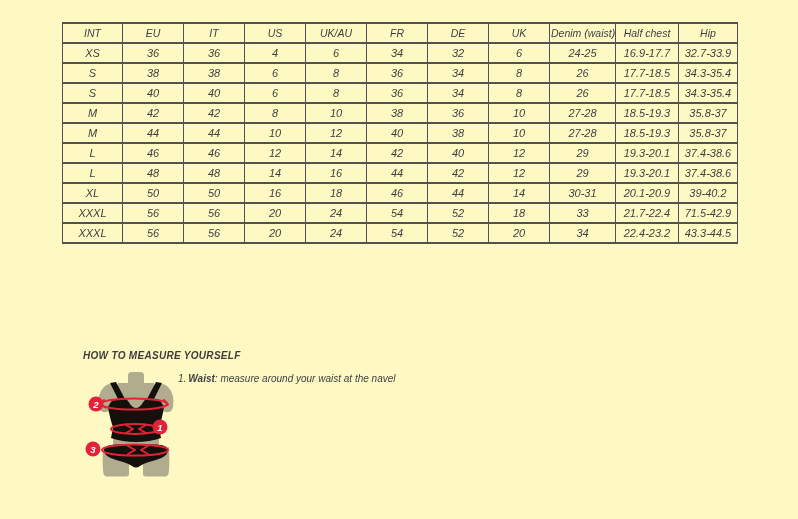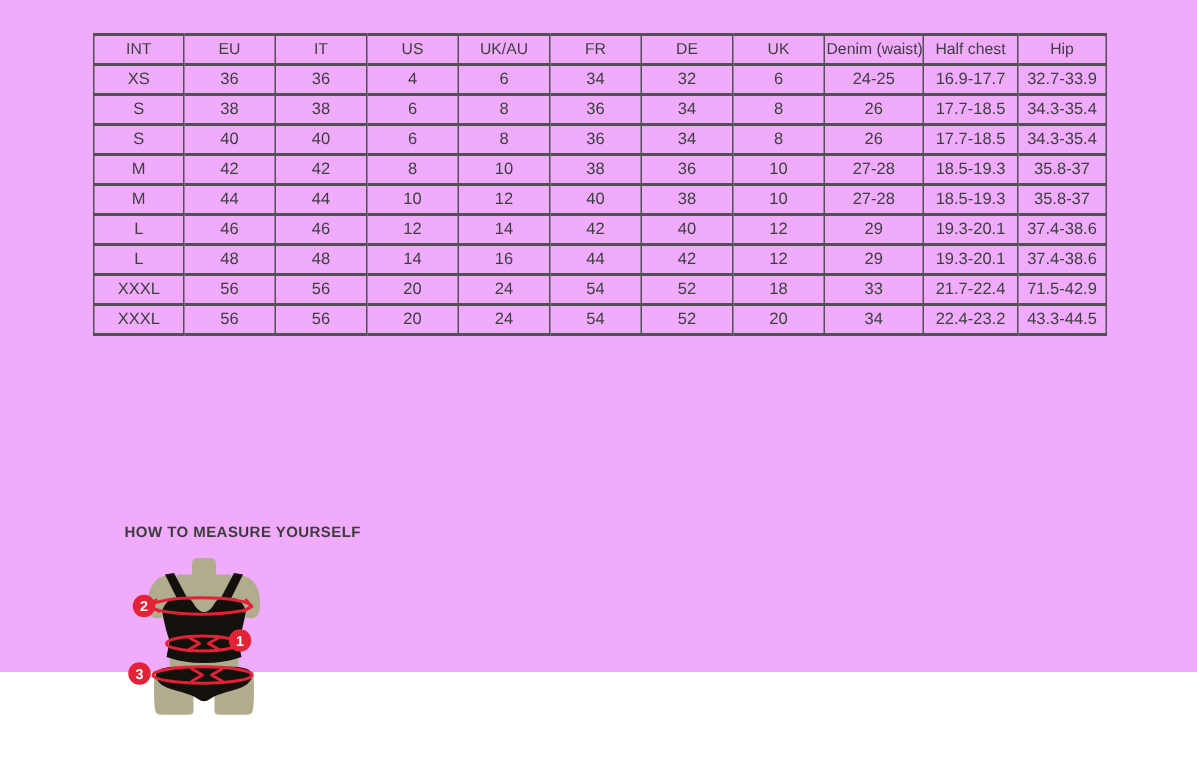--- a/index.html
+++ b/index.html
@@ -5,21 +5,21 @@
   :root{
     --accent_red:#e32238;
     --mannequin_tan:#b2ac8f;
     --suit_black:#14100b;
     --border_gray:#515153;
     --text_dark:#3e3e40;
   }
   *{box-sizing:border-box;margin:0;padding:0;}
   html,body{width:798px;height:519px;background:#ffffff;overflow:hidden;
     font-family:"Liberation Sans", sans-serif;color:var(--text_dark);}
-  .page{position:relative;width:798px;height:448px;background:#f0abfc;}
+  .page{position:relative;width:798px;height:519px;background:#fef9c3;font-style:italic;}
 
   
   table.size-chart{
     position:absolute;left:62px;top:22px;width:675px;
     border-collapse:collapse;table-layout:fixed;
     font-size:11px;color:var(--text_dark);
   }
   table.size-chart th, table.size-chart td{
     border-left:1px solid var(--border_gray);
     border-right:1px solid var(--border_gray);
@@ -169,20 +169,33 @@
           <td>14</td>
           <td>16</td>
           <td>44</td>
           <td>42</td>
           <td>12</td>
           <td>29</td>
           <td>19.3-20.1</td>
           <td>37.4-38.6</td>
         </tr>
         <tr>
+          <td>XL</td>
+          <td>50</td>
+          <td>50</td>
+          <td>16</td>
+          <td>18</td>
+          <td>46</td>
+          <td>44</td>
+          <td>14</td>
+          <td>30-31</td>
+          <td>20.1-20.9</td>
+          <td>39-40.2</td>
+        </tr>
+        <tr>
           <td>XXXL</td>
           <td>56</td>
           <td>56</td>
           <td>20</td>
           <td>24</td>
           <td>54</td>
           <td>52</td>
           <td>18</td>
           <td>33</td>
           <td>21.7-22.4</td>
@@ -243,15 +256,18 @@
         <text class="marker-num" x="16" y="36.5" text-anchor="middle" fill="#ffffff">2</text>
         <circle cx="80" cy="56" r="7.5" fill="var(--accent_red)"></circle>
         <text class="marker-num" x="80" y="59.5" text-anchor="middle" fill="#ffffff">1</text>
         <circle cx="13" cy="78" r="7.5" fill="var(--accent_red)"></circle>
         <text class="marker-num" x="13" y="81.5" text-anchor="middle" fill="#ffffff">3</text>
       </g>
     </svg>
   </div>
 
   <div class="measure-steps">
+    <div class="step">
+      <span class="num">1.</span><b>Waist</b><span>: measure around your waist at the navel</span>
+    </div>
   </div>
 
 </div>
 
 </body></html>

